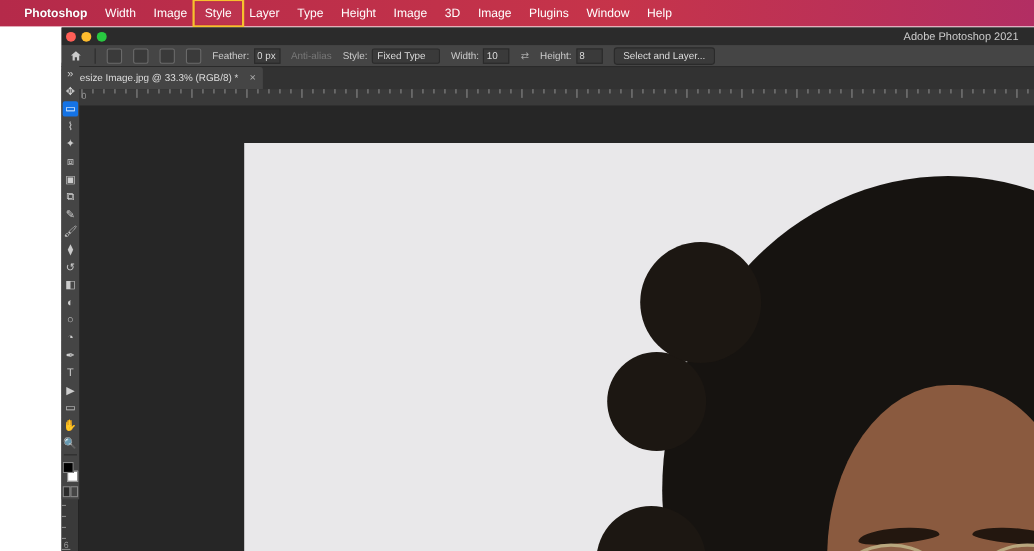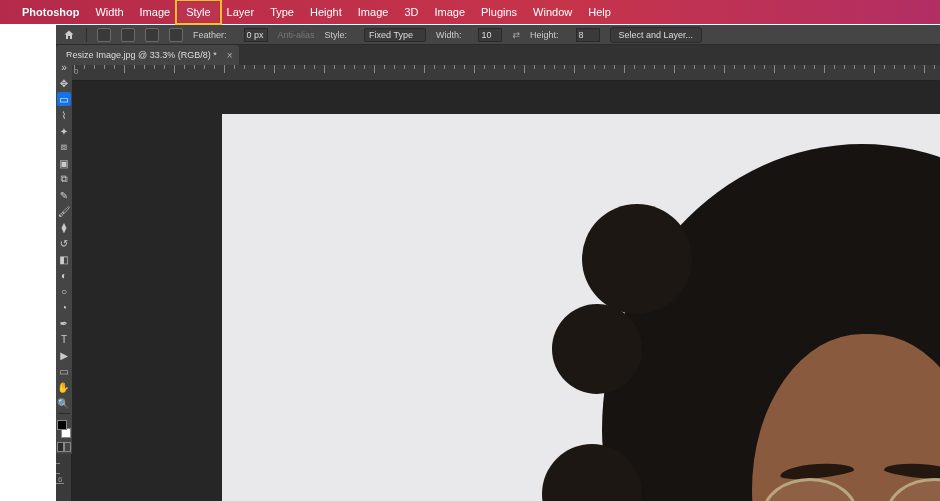--- a/index.html
+++ b/index.html
@@ -13,21 +13,21 @@
   .ps-window { position:absolute; left:56px; top:25px; right:0; bottom:0; background:#323232; display:flex; flex-direction:column; }
   .ps-titlebar { height:16px; background:#2b2b2b; display:flex; align-items:center; padding-left:4px; }
   .traffic { width:9px; height:9px; border-radius:50%; margin-right:5px; }
   .tl-red{background:#ff5f57;} .tl-yel{background:#febc2e;} .tl-grn{background:#28c840;}
   .ps-titlebar-title { color:#ccc; font-size:10px; margin-left:auto; margin-right:14px; }
 
   .options-bar { height:20px; background:#454545; border-bottom:1px solid #2a2a2a; display:flex; align-items:center; padding:0 6px; color:#ccc; font-size:9px; gap:10px; }
   .opt-home{ width:14px;height:14px;display:flex;align-items:center;justify-content:center; }
   .opt-sep{ width:1px;height:14px;background:#2c2c2c;}
   .opt-iconbtn{ width:14px;height:14px;border:1px solid #6a6a6a;border-radius:2px;background:#3a3a3a; }
-  .opt-field{ display:flex;align-items:center;gap:17px;}
+  .opt-field{ display:flex;align-items:center;gap:4px;}
   .opt-field input{ width:24px;height:14px;background:#3a3a3a;border:1px solid #2a2a2a;color:#ddd;font-size:9px;padding:0 2px;}
   .opt-select{ background:#3a3a3a;border:1px solid #2a2a2a;color:#ddd;font-size:9px;padding:1px 12px 1px 4px;border-radius:2px;}
   .opt-btn{ background:#3a3a3a;border:1px solid #2a2a2a;color:#ddd;font-size:9px;padding:2px 8px;border-radius:3px;}
   .opt-dim{ color:#777; }
 
   .tab-bar { height:20px; background:#323232; display:flex; align-items:flex-end; }
   .doc-tab { height:20px; background:#454545; padding:0 22px 0 10px; color:#ddd; font-size:9px; display:flex; align-items:center; position:relative; border-top-left-radius:3px;border-top-right-radius:3px;}
   .doc-tab .close { position:absolute; right:6px; font-size:10px; color:#aaa; }
 
   .work-area{ flex:1; background:#262626; position:relative; overflow:hidden; }
@@ -80,20 +80,26 @@
   <span class="menu-item">Height</span>
   <span class="menu-item">Image</span>
   <span class="menu-item">3D</span>
   <span class="menu-item">Image</span>
   <span class="menu-item">Plugins</span>
   <span class="menu-item">Window</span>
   <span class="menu-item">Help</span>
 </div>
 
 <div class="ps-window">
+  <div class="ps-titlebar">
+    <span class="traffic tl-red"></span>
+    <span class="traffic tl-yel"></span>
+    <span class="traffic tl-grn"></span>
+    <span class="ps-titlebar-title">Adobe Photoshop 2021</span>
+  </div>
 
   <div class="options-bar">
     <span class="opt-home">
       <svg width="12" height="12" viewBox="0 0 24 24">
           <path fill="#ccc" d="M12 3l9 8h-3v9h-4v-6h-4v6H6v-9H3z"></path>
         </svg>
     </span>
     <span class="opt-sep"></span>
     <span class="opt-iconbtn"></span>
     <span class="opt-iconbtn"></span>

